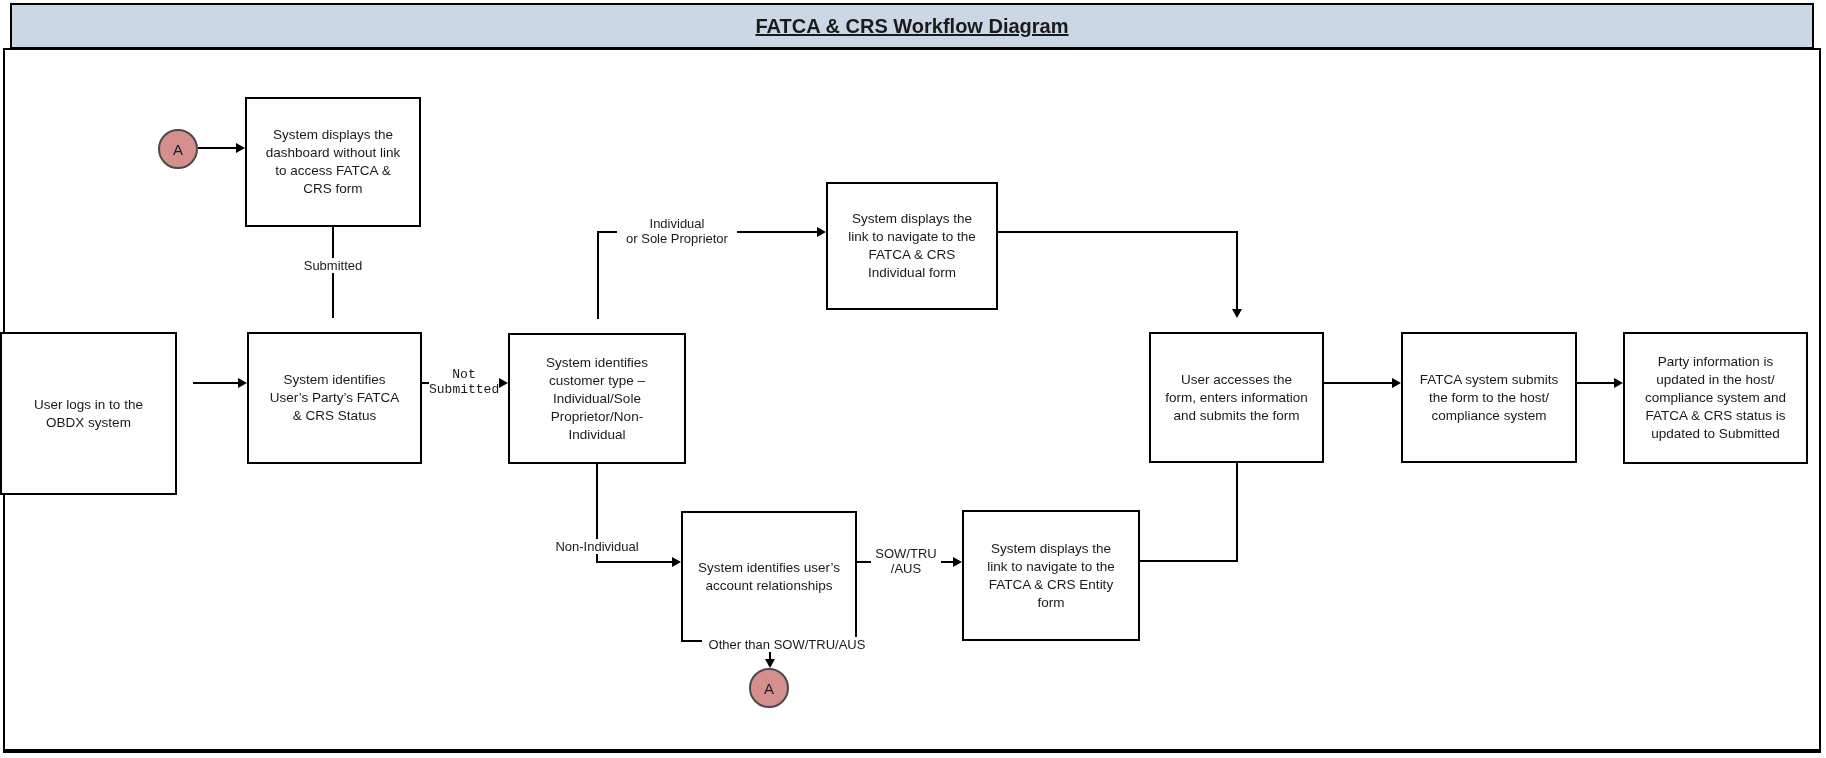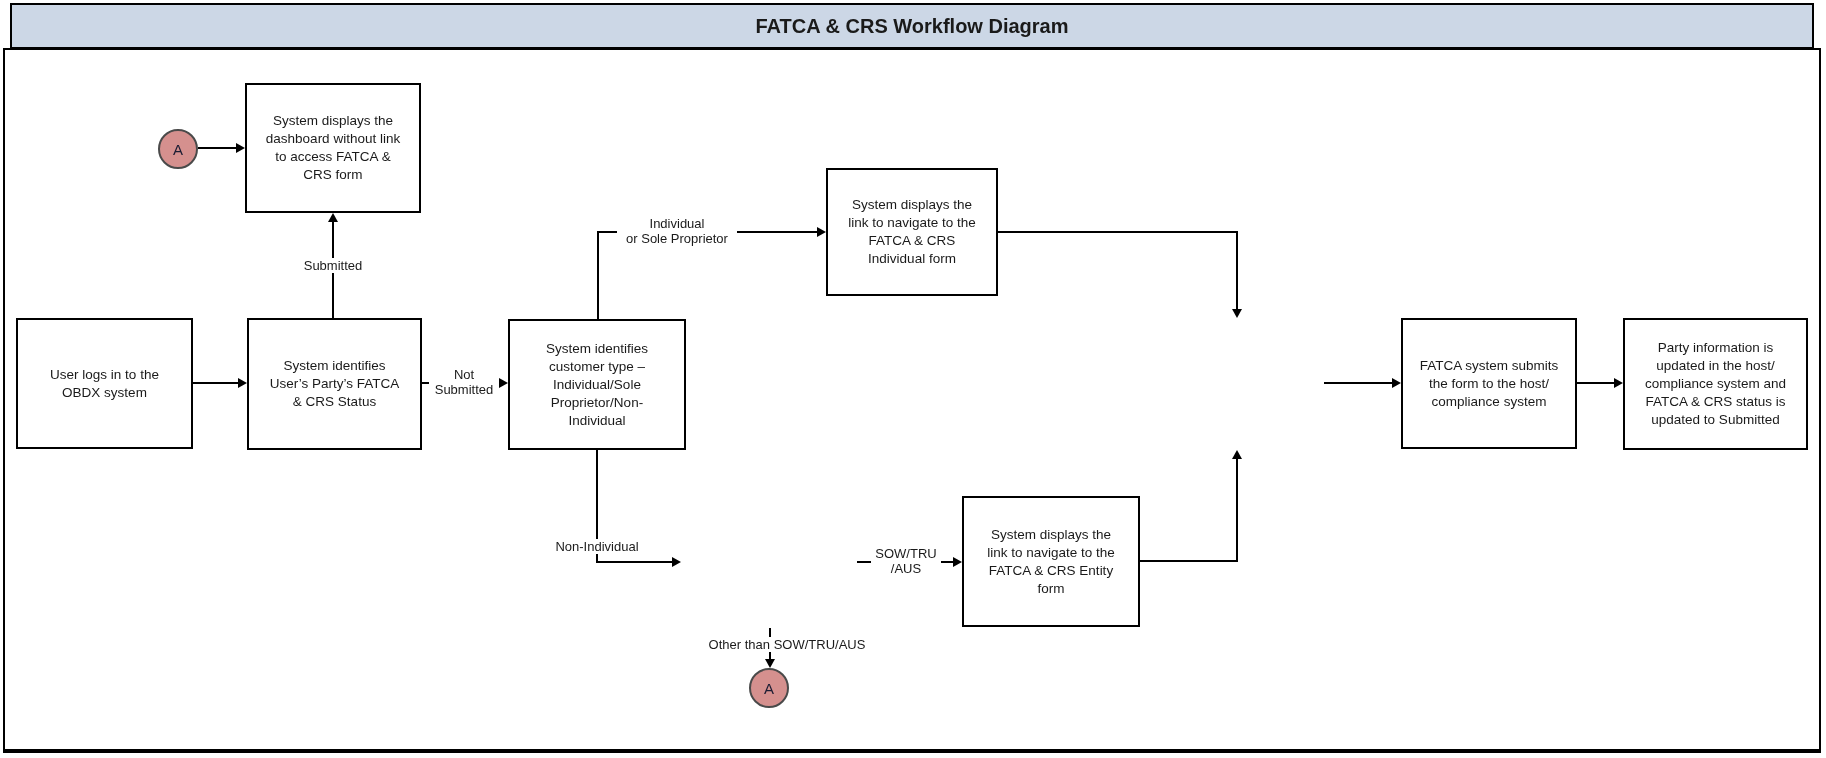--- a/index.html
+++ b/index.html
@@ -10,30 +10,30 @@
   }
   html,body{margin:0;padding:0;background:#ffffff;}
   .page{
     position:relative;width:1826px;height:758px;background:#ffffff;overflow:hidden;
     font-family:"Liberation Sans","DejaVu Sans",sans-serif;color:var(--text-color);
   }
   .titlebar{
     position:absolute;left:10px;top:3px;width:1804px;height:46px;box-sizing:border-box;
     border:2px solid #000;background:var(--titlebar-fill);
     display:flex;align-items:center;justify-content:center;
-    font-size:20px;font-weight:bold;z-index:4;
+    font-size:20px;font-weight:bold;z-index:4;text-decoration:underline;
   }
   .frame{
     position:absolute;left:3px;top:48px;width:1818px;height:705px;box-sizing:border-box;
     border:2px solid #000;border-bottom-width:4px;background:transparent;z-index:0;
   }
   .box{
     position:absolute;box-sizing:border-box;border:2px solid #000;background:#fff;
     display:flex;align-items:center;justify-content:center;text-align:center;
-    font-size:13.5px;line-height:18px;white-space:pre-line;z-index:2;padding:2px;
+    font-size:13.5px;line-height:18px;white-space:pre-line;z-index:2;padding:2px;margin-top:14px;
   }
   .circle{
     position:absolute;width:40px;height:40px;border-radius:50%;box-sizing:border-box;
     border:2px solid #4a4a4a;background:var(--connector-fill);
     display:flex;align-items:center;justify-content:center;
     font-size:15px;color:#1c1c33;z-index:2;
   }
   .hline{position:absolute;height:2px;background:var(--line-color);z-index:1;}
   .vline{position:absolute;width:2px;background:var(--line-color);z-index:1;}
   .arr-r{position:absolute;width:0;height:0;border-top:5px solid transparent;border-bottom:5px solid transparent;border-left:9px solid var(--line-color);z-index:1;}
@@ -60,21 +60,21 @@
   <div class="circle" style="left:749px;top:668px;">
     <span>A</span>
   </div>
 
   <div class="box" style="left:245px;top:83px;width:176px;height:130px;">
     <span>System displays the
 dashboard without link
 to access FATCA &amp;
 CRS form</span>
   </div>
-  <div class="box" style="left:16px;top:318px;width:177px;height:131px;">
+  <div class="box" style="left:0;top:318px;width:177px;height:163px;">
     <span>User logs in to the
 OBDX system</span>
   </div>
   <div class="box" style="left:247px;top:318px;width:175px;height:132px;">
     <span>System identifies
 User’s Party’s FATCA
 &amp; CRS Status</span>
   </div>
   <div class="box" style="left:508px;top:319px;width:178px;height:131px;">
     <span>System identifies
@@ -82,25 +82,34 @@
 Individual/Sole
 Proprietor/Non-
 Individual</span>
   </div>
   <div class="box" style="left:826px;top:168px;width:172px;height:128px;">
     <span>System displays the
 link to navigate to the
 FATCA &amp; CRS
 Individual form</span>
   </div>
+  <div class="box" style="left:681px;top:497px;width:176px;height:131px;">
+    <span>System identifies user’s
+account relationships</span>
+  </div>
   <div class="box" style="left:962px;top:496px;width:178px;height:131px;">
     <span>System displays the
 link to navigate to the
 FATCA &amp; CRS Entity
 form</span>
+  </div>
+  <div class="box" style="left:1149px;top:318px;width:175px;height:131px;">
+    <span>User accesses the
+form, enters information
+and submits the form</span>
   </div>
   <div class="box" style="left:1401px;top:318px;width:176px;height:131px;">
     <span>FATCA system submits
 the form to the host/
 compliance system</span>
   </div>
   <div class="box" style="left:1623px;top:318px;width:185px;height:132px;justify-content:center;">
     <span>Party information is
 updated in the host/
 compliance system and
@@ -142,21 +151,21 @@
   <div class="vline" style="left:769px;top:628px;height:31px;"></div>
   <div class="arr-d" style="left:765px;top:659px;"></div>
 
   <div class="hline" style="left:1324px;top:382px;width:68px;"></div>
   <div class="arr-r" style="left:1392px;top:378px;"></div>
 
   <div class="hline" style="left:1577px;top:382px;width:37px;"></div>
   <div class="arr-r" style="left:1614px;top:378px;"></div>
 
   <div class="lbl" style="left:293px;top:258px;width:80px;">Submitted</div>
-  <div class="lbl" style="left:429px;top:367px;width:70px;">Not
+  <div class="lbl" style="left:429px;top:367px;width:70px;font-family:Liberation Mono, monospace;">Not
 Submitted</div>
   <div class="lbl" style="left:617px;top:216px;width:120px;">Individual
 or Sole Proprietor</div>
   <div class="lbl" style="left:547px;top:539px;width:100px;">Non-Individual</div>
   <div class="lbl" style="left:871px;top:546px;width:70px;">SOW/TRU
 /AUS</div>
   <div class="lbl" style="left:685px;top:637px;width:170px;margin-left:17px;">Other than SOW/TRU/AUS</div>
 
 </div>
 

